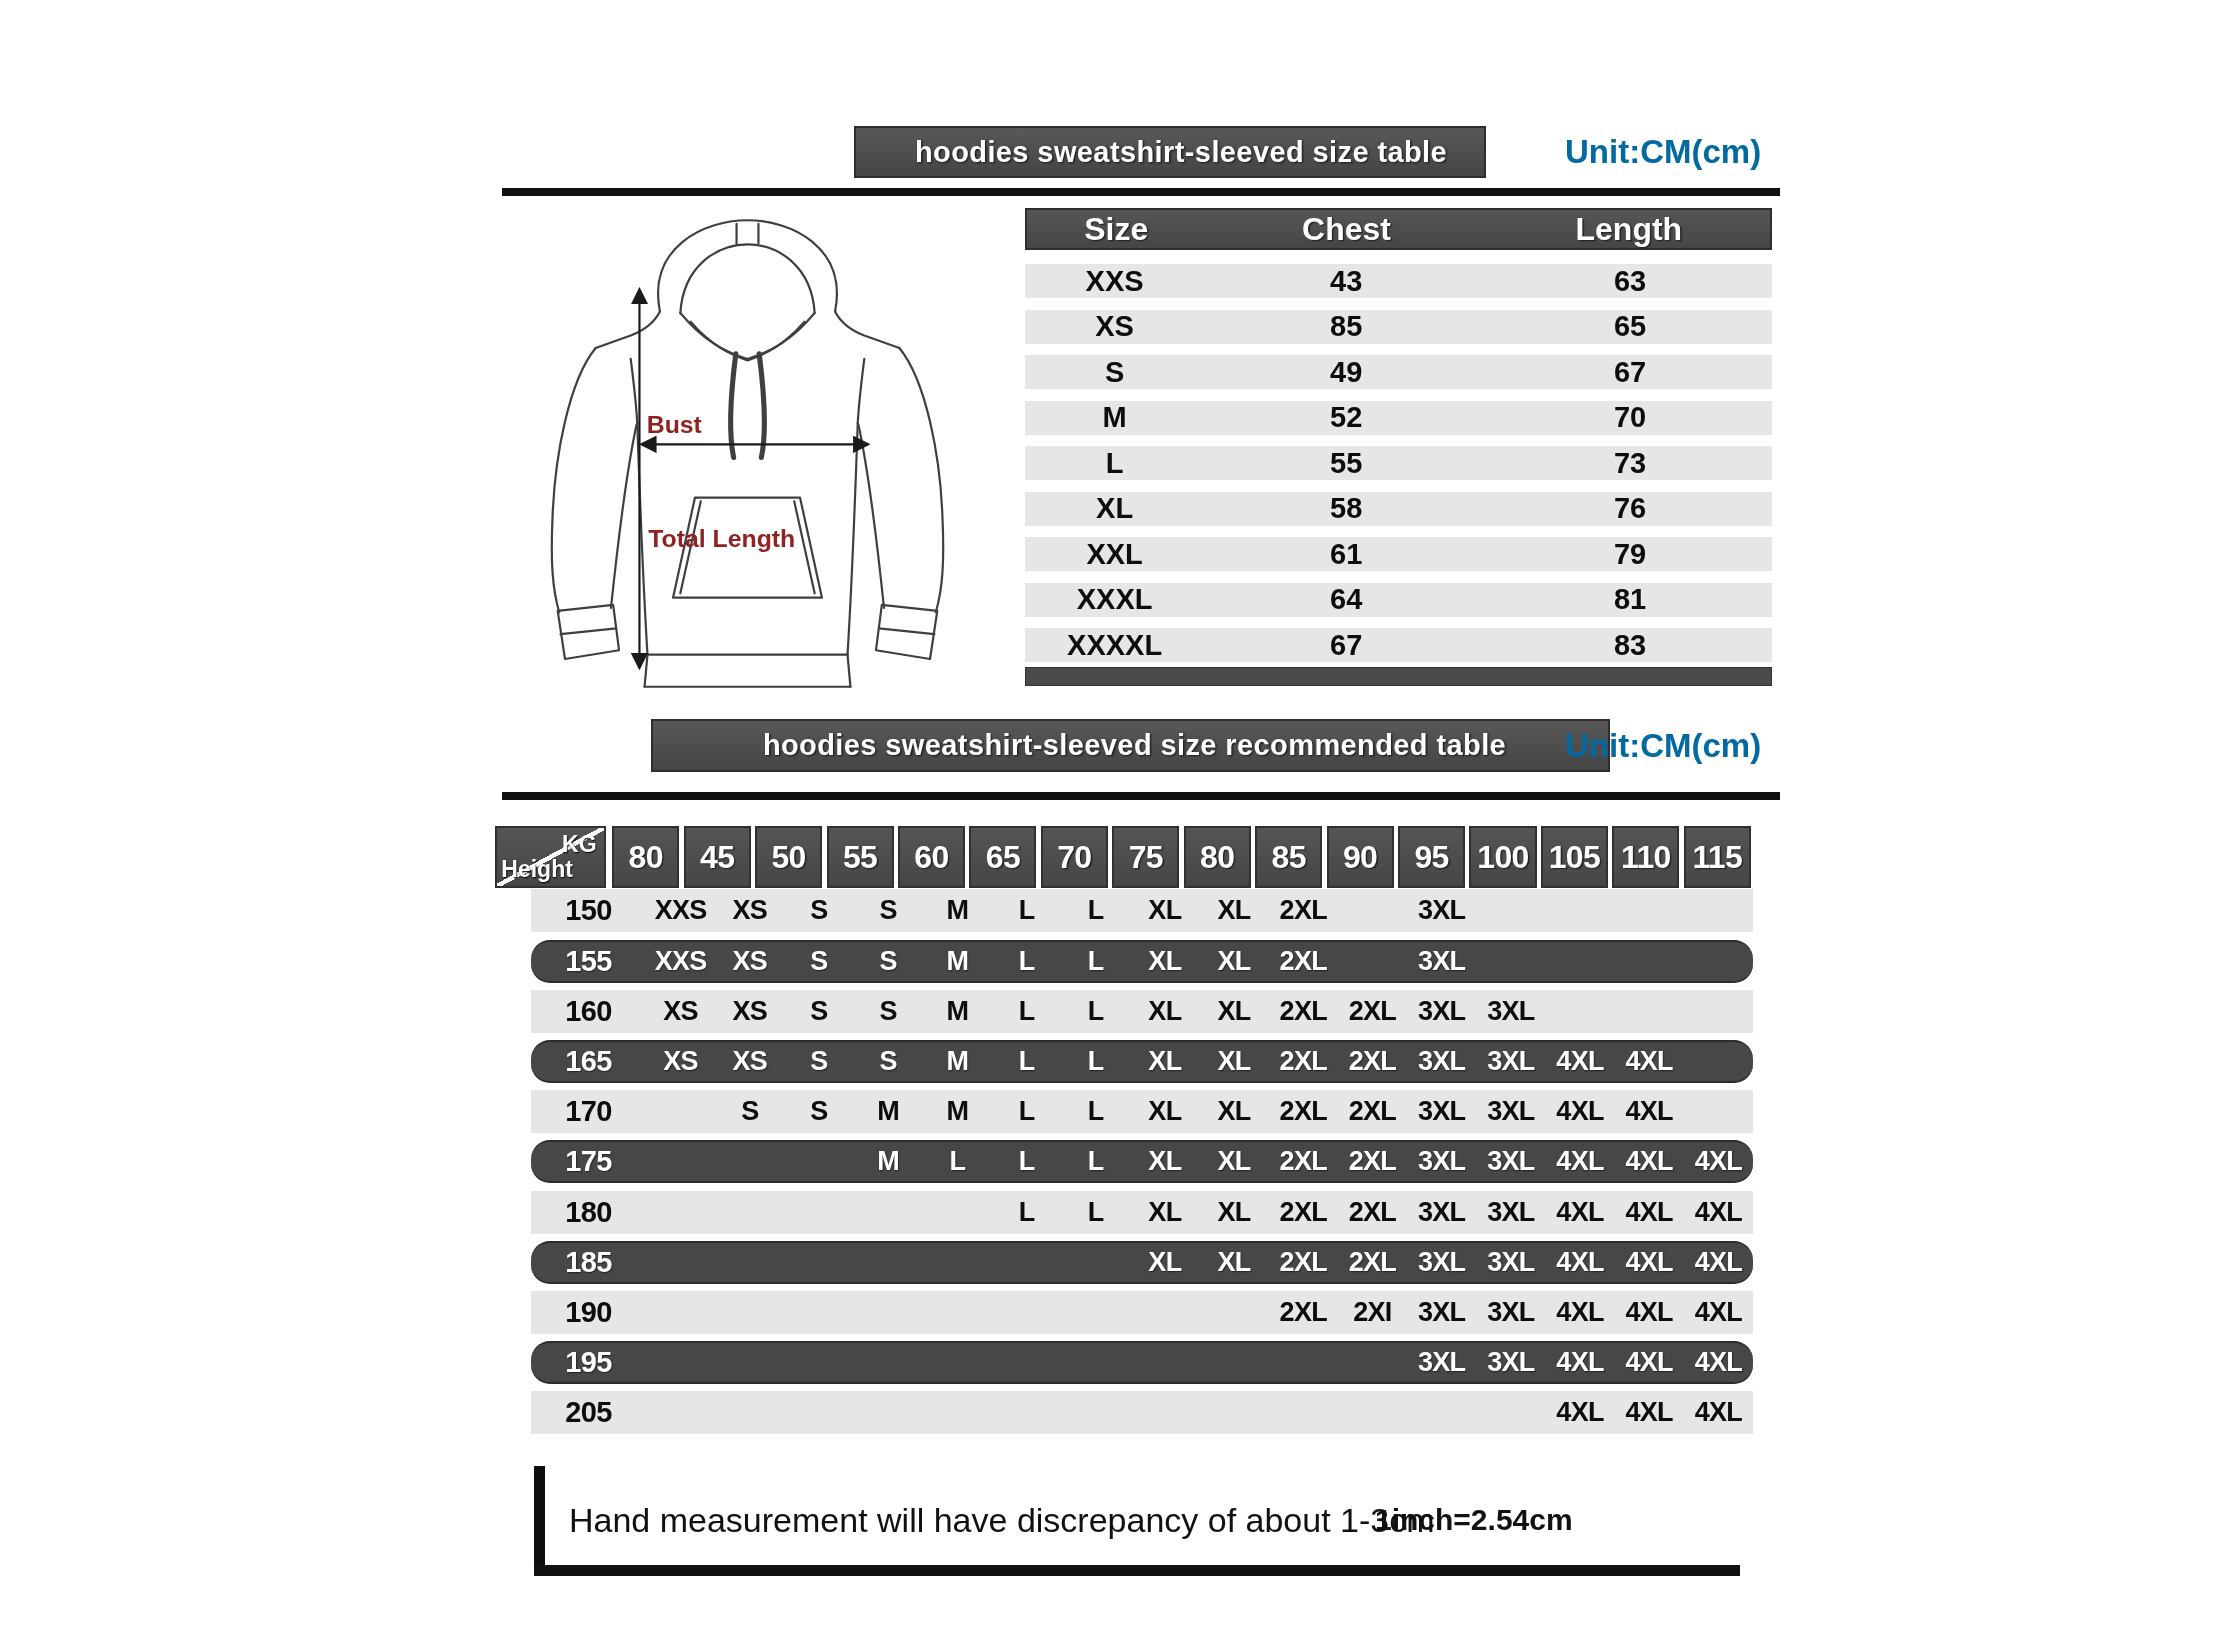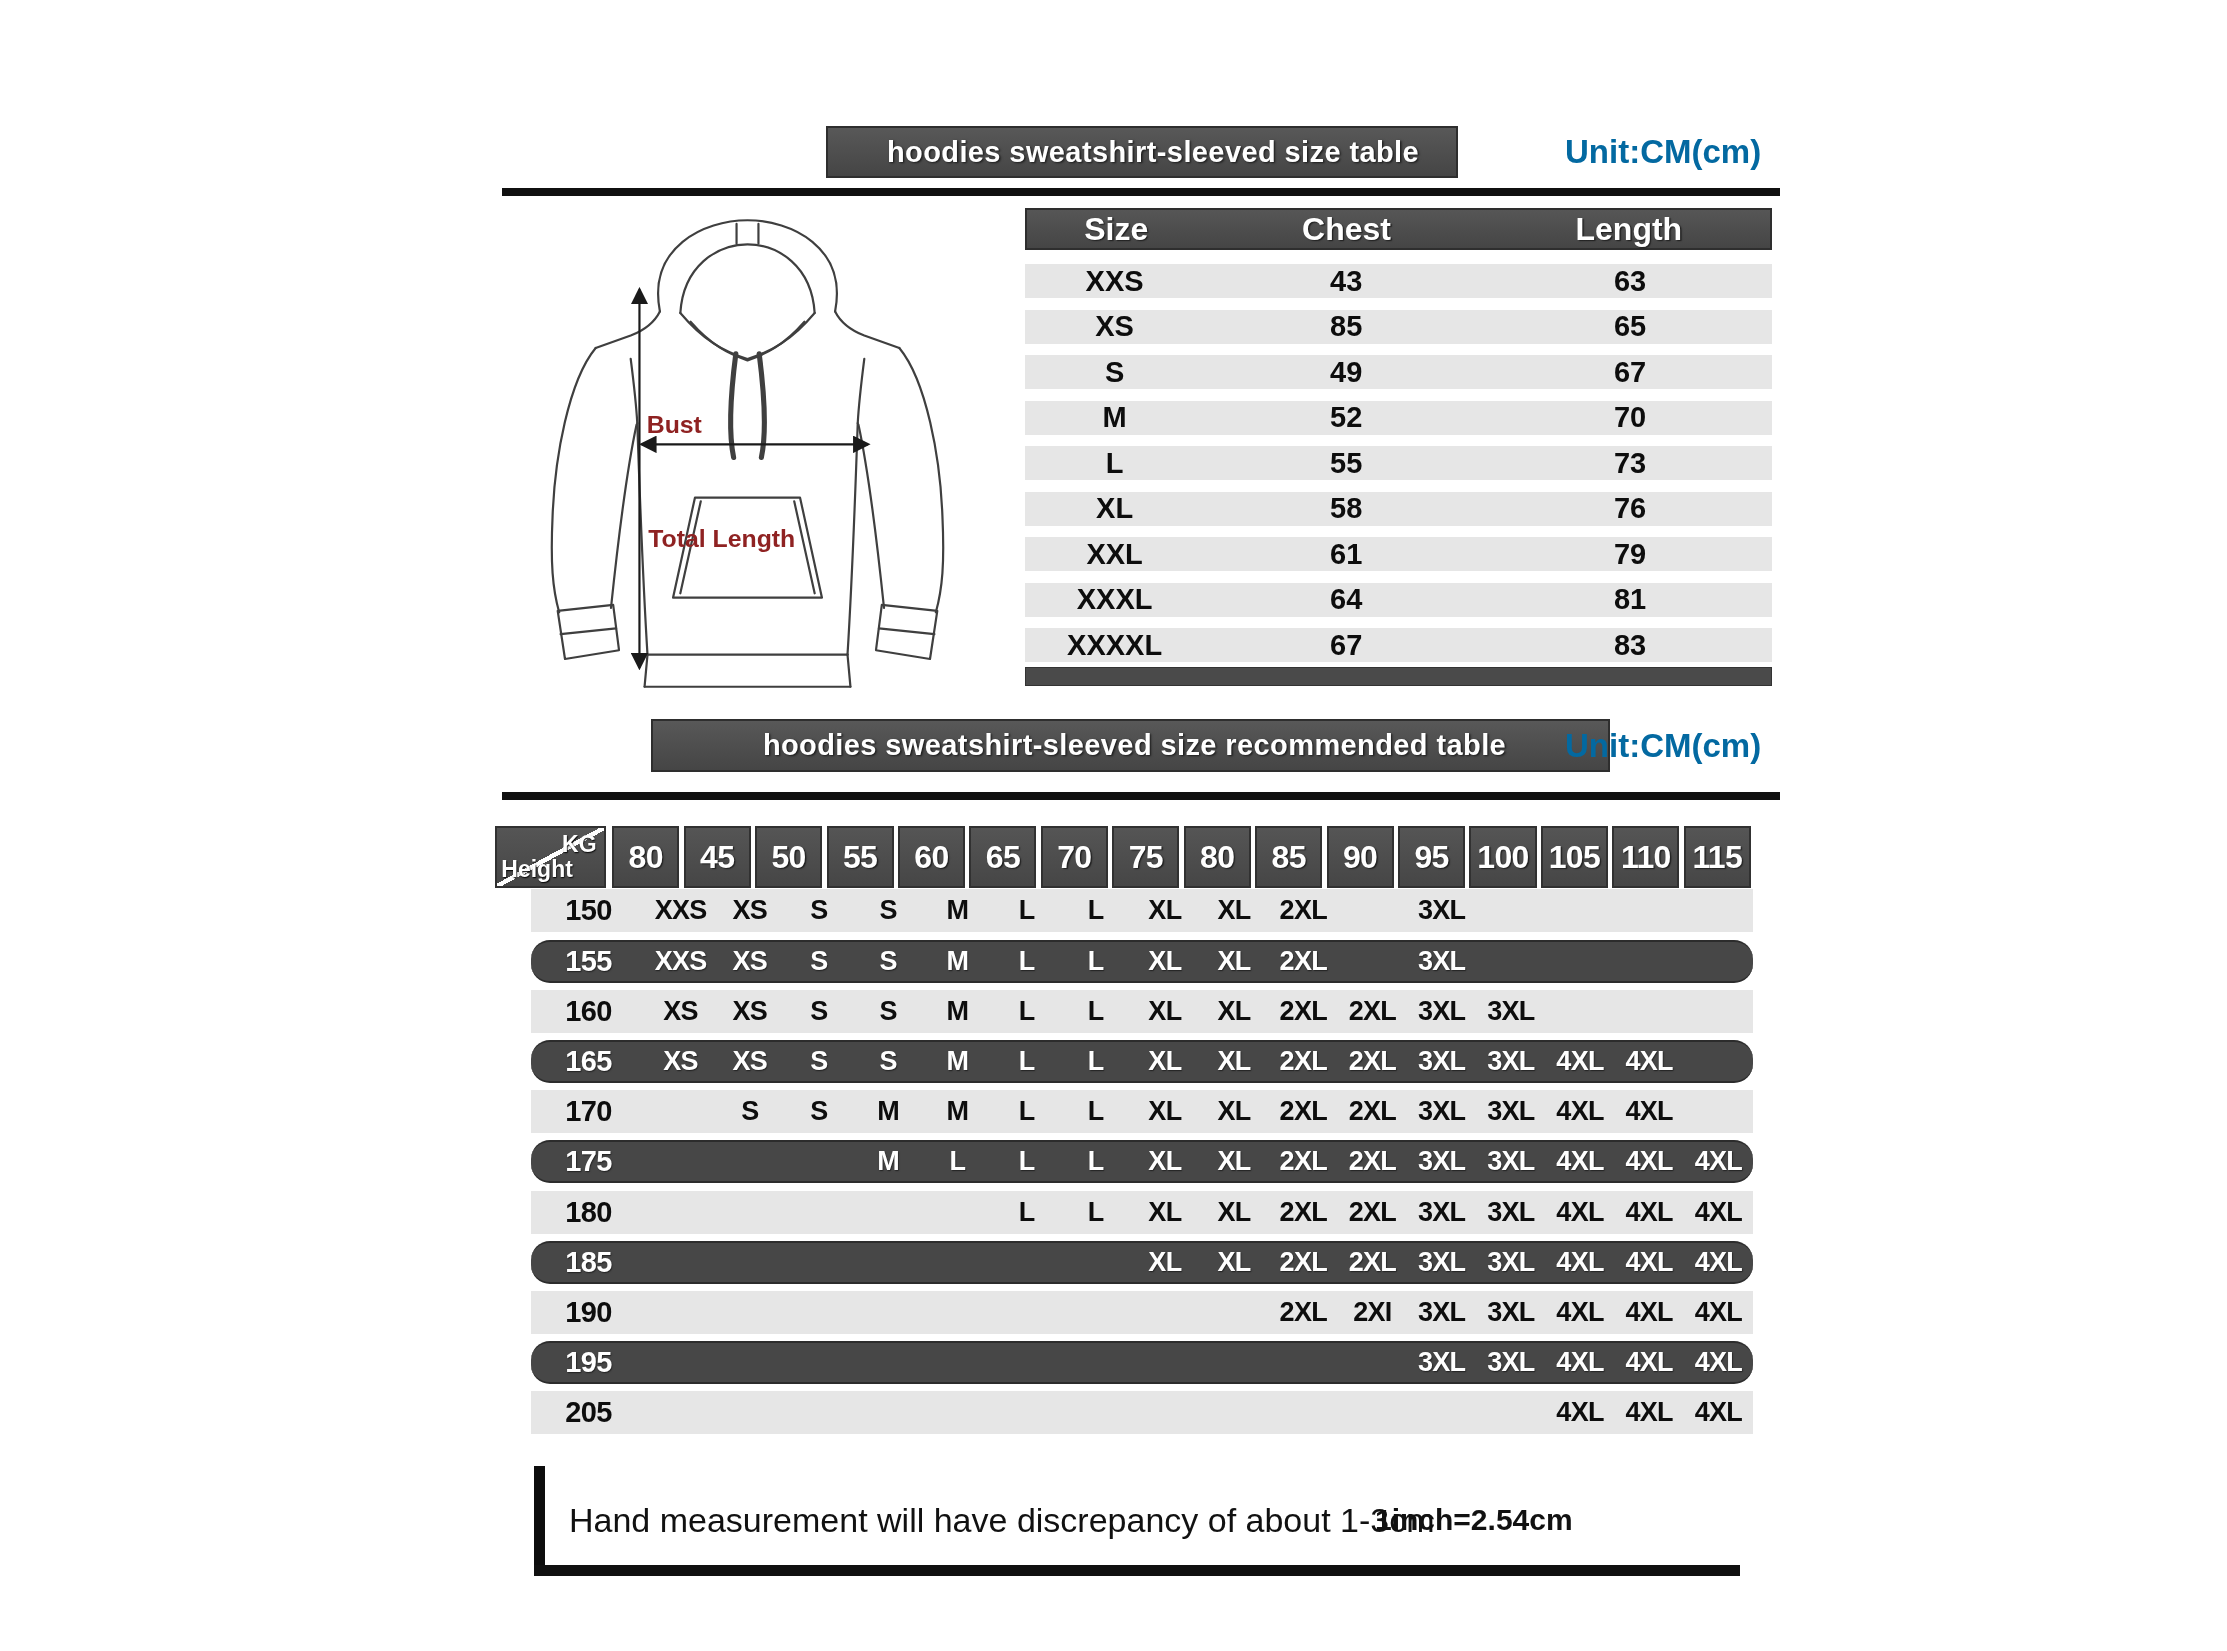--- a/index.html
+++ b/index.html
@@ -51,21 +51,21 @@
 
   
   #note-text{font-weight:400;font-size:34px;display:flex;align-items:center;}
   #conv-text{font-weight:700;font-size:30px;display:flex;align-items:center;}
 </style>
 </head>
 <body>
 
 <div id="canvas">
 
-  <div class="abs title-bar" style="left:826px;top:126px;width:632px;height:52px;padding-left:22px;">
+  <div class="abs title-bar" style="left:854px;top:126px;width:632px;height:52px;padding-left:22px;">
     <span>hoodies sweatshirt-sleeved size  table</span>
   </div>
   <div class="abs unit" style="left:1565px;top:126px;height:52px;">Unit:CM(cm)</div>
   <div class="abs hr-thick" style="left:502px;top:188px;width:1278px;height:8px;"></div>
 
   <svg class="abs" style="left:528px;top:202px;" width="439" height="511" viewBox="0 0 600 700">
     <defs>
       <marker id="ah" viewBox="0 0 10 10" refX="8.5" refY="5" markerWidth="8" markerHeight="8" orient="auto-start-reverse">
         <path d="M0,0 L10,5 L0,10 Z" fill="#1a1a1a"></path>
       </marker>

